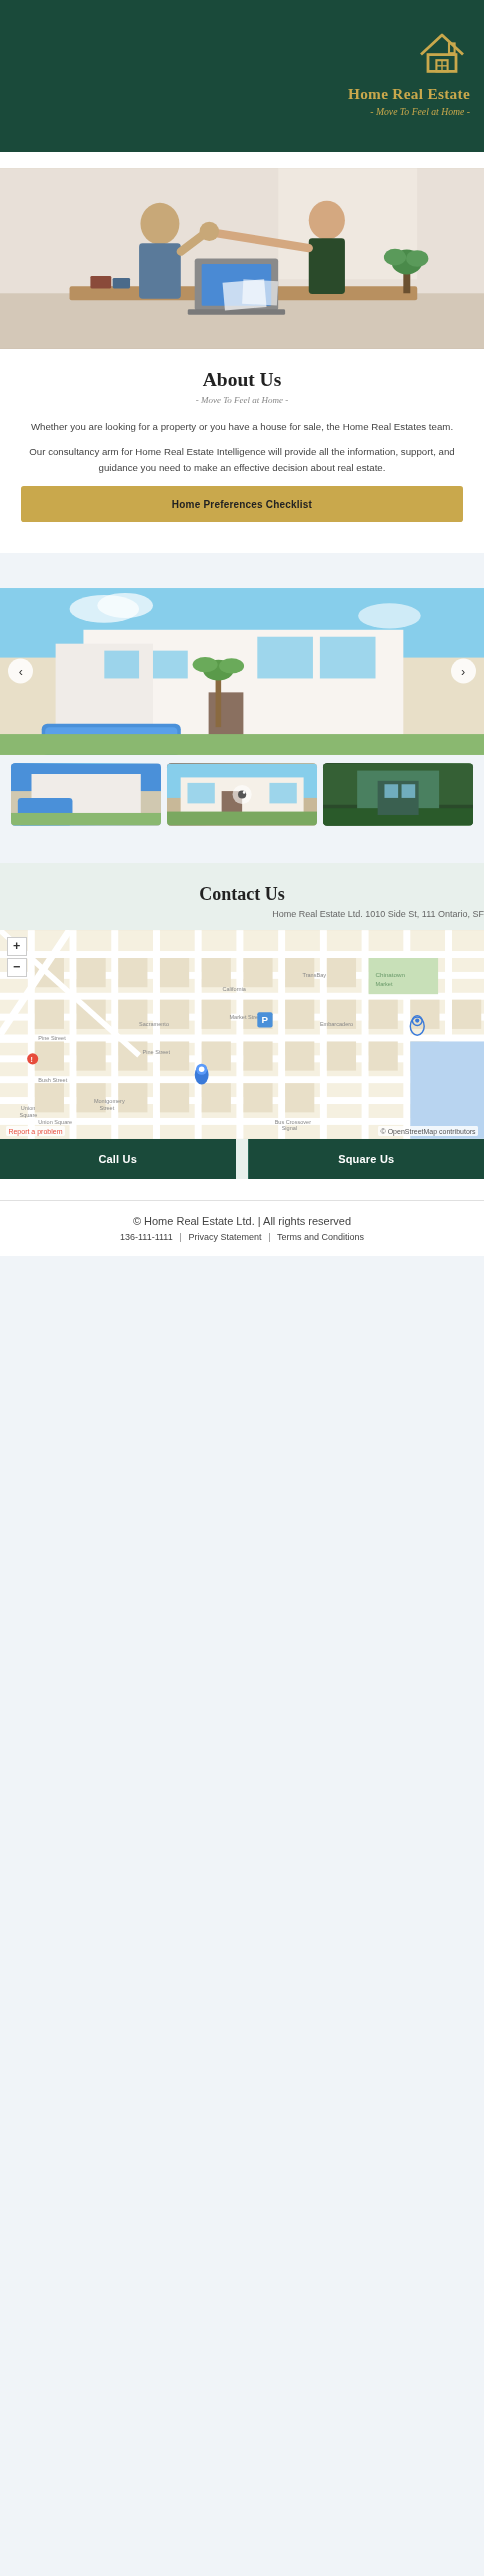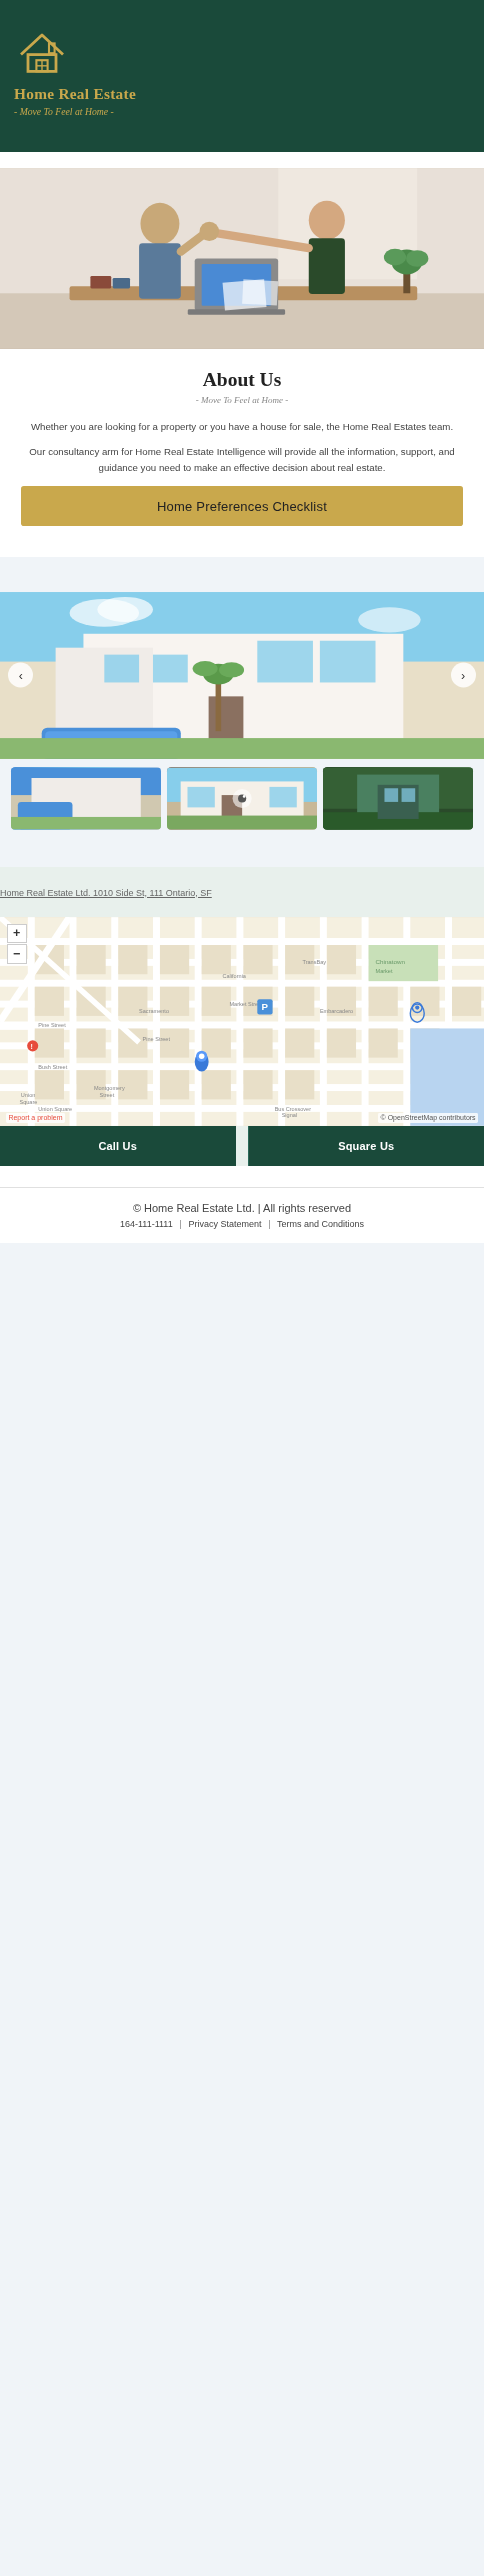--- a/index.html
+++ b/index.html
@@ -9,21 +9,21 @@
       background: #f0f4f8;
       width: 484px;
       margin: 0 auto;
     }
 
     
     .header {
       background: #1a4a3a;
       display: flex;
       flex-direction: column;
-      align-items: flex-start;
+      align-items: flex-end;
       padding: 28px 14px 35px;
     }
     .logo-icon {
       width: 56px;
       height: 49px;
       margin-bottom: 8.3px;
     }
     .header-title {
       color: #c9a84c;
       font-size: 15.3px;
@@ -90,22 +90,22 @@
     }
 
     
     .checklist-btn {
       display: block;
       width: calc(100% - 42px);
       margin: 9.7px auto;
       padding: 12.5px 14px;
       background: #c9a84c;
       color: #222;
-      font-size: 13px;
-      font-weight: normal;
+      font-size: 10px;
+      font-weight: bold;
       text-align: center;
       border: none;
       border-radius: 2.8px;
       cursor: pointer;
       font-family: Arial, sans-serif;
       letter-spacing: 0.2px;
     }
 
     
     .gallery-section {
@@ -169,26 +169,25 @@
       padding: 21px 0 0;
     }
     .contact-title {
       text-align: center;
       font-size: 18px;
       font-weight: bold;
       color: #222;
       margin-bottom: 4.2px;
     }
     .contact-address {
-      text-align: left;
+      text-align: right;
       font-size: 9px;
       color: #666;
-      margin-bottom: 19px;
-      font-family: Arial, sans-serif;
-      text-decoration: underline;
+      margin-bottom: 11px;
+      font-family: Arial, sans-serif;
     }
 
     
     .map-container {
       width: 100%;
       height: 209px;
       position: relative;
       overflow: hidden;
       background: #e8e0d0;
     }
@@ -440,20 +439,21 @@
         <rect x="90" y="30" width="20" height="20" fill="#87ceeb" opacity="0.7"></rect>
         <rect x="115" y="30" width="20" height="20" fill="#87ceeb" opacity="0.7"></rect>
       </svg>
     </div>
   </div>
 </section>
 
 <div class="spacer"></div>
 
 <section class="contact-section">
+  <h2 class="contact-title">Contact Us</h2>
   <div class="contact-address">Home Real Estate Ltd. 1010 Side St,  111 Ontario, SF</div>
 
   <div class="map-container">
 
     <svg width="484" height="209" viewBox="0 0 696 300" xmlns="http://www.w3.org/2000/svg" style="position:absolute;top:0;left:0;">
 
       <rect width="696" height="300" fill="#f5f0e0"></rect>
 
       <rect x="0" y="30" width="696" height="10" fill="#fff"></rect>
       <rect x="0" y="60" width="696" height="10" fill="#fff"></rect>
@@ -569,20 +569,20 @@
     <button class="contact-btn call-btn">Call Us</button>
     <button class="contact-btn email-btn">Square Us</button>
   </div>
 </section>
 
 <div class="spacer" style="height:21px;background:#fff;"></div>
 
 <footer class="footer">
   <div class="footer-main">© Home Real Estate Ltd.  |  All rights reserved</div>
   <div class="footer-links">
-    <span>164-111-1111</span>
+    <span>136-111-1111</span>
     <span class="footer-sep">|</span>
     <a class="footer-link">Privacy Statement</a>
     <span class="footer-sep">|</span>
     <a class="footer-link">Terms and Conditions</a>
   </div>
 </footer>
 
 
 </body></html>

